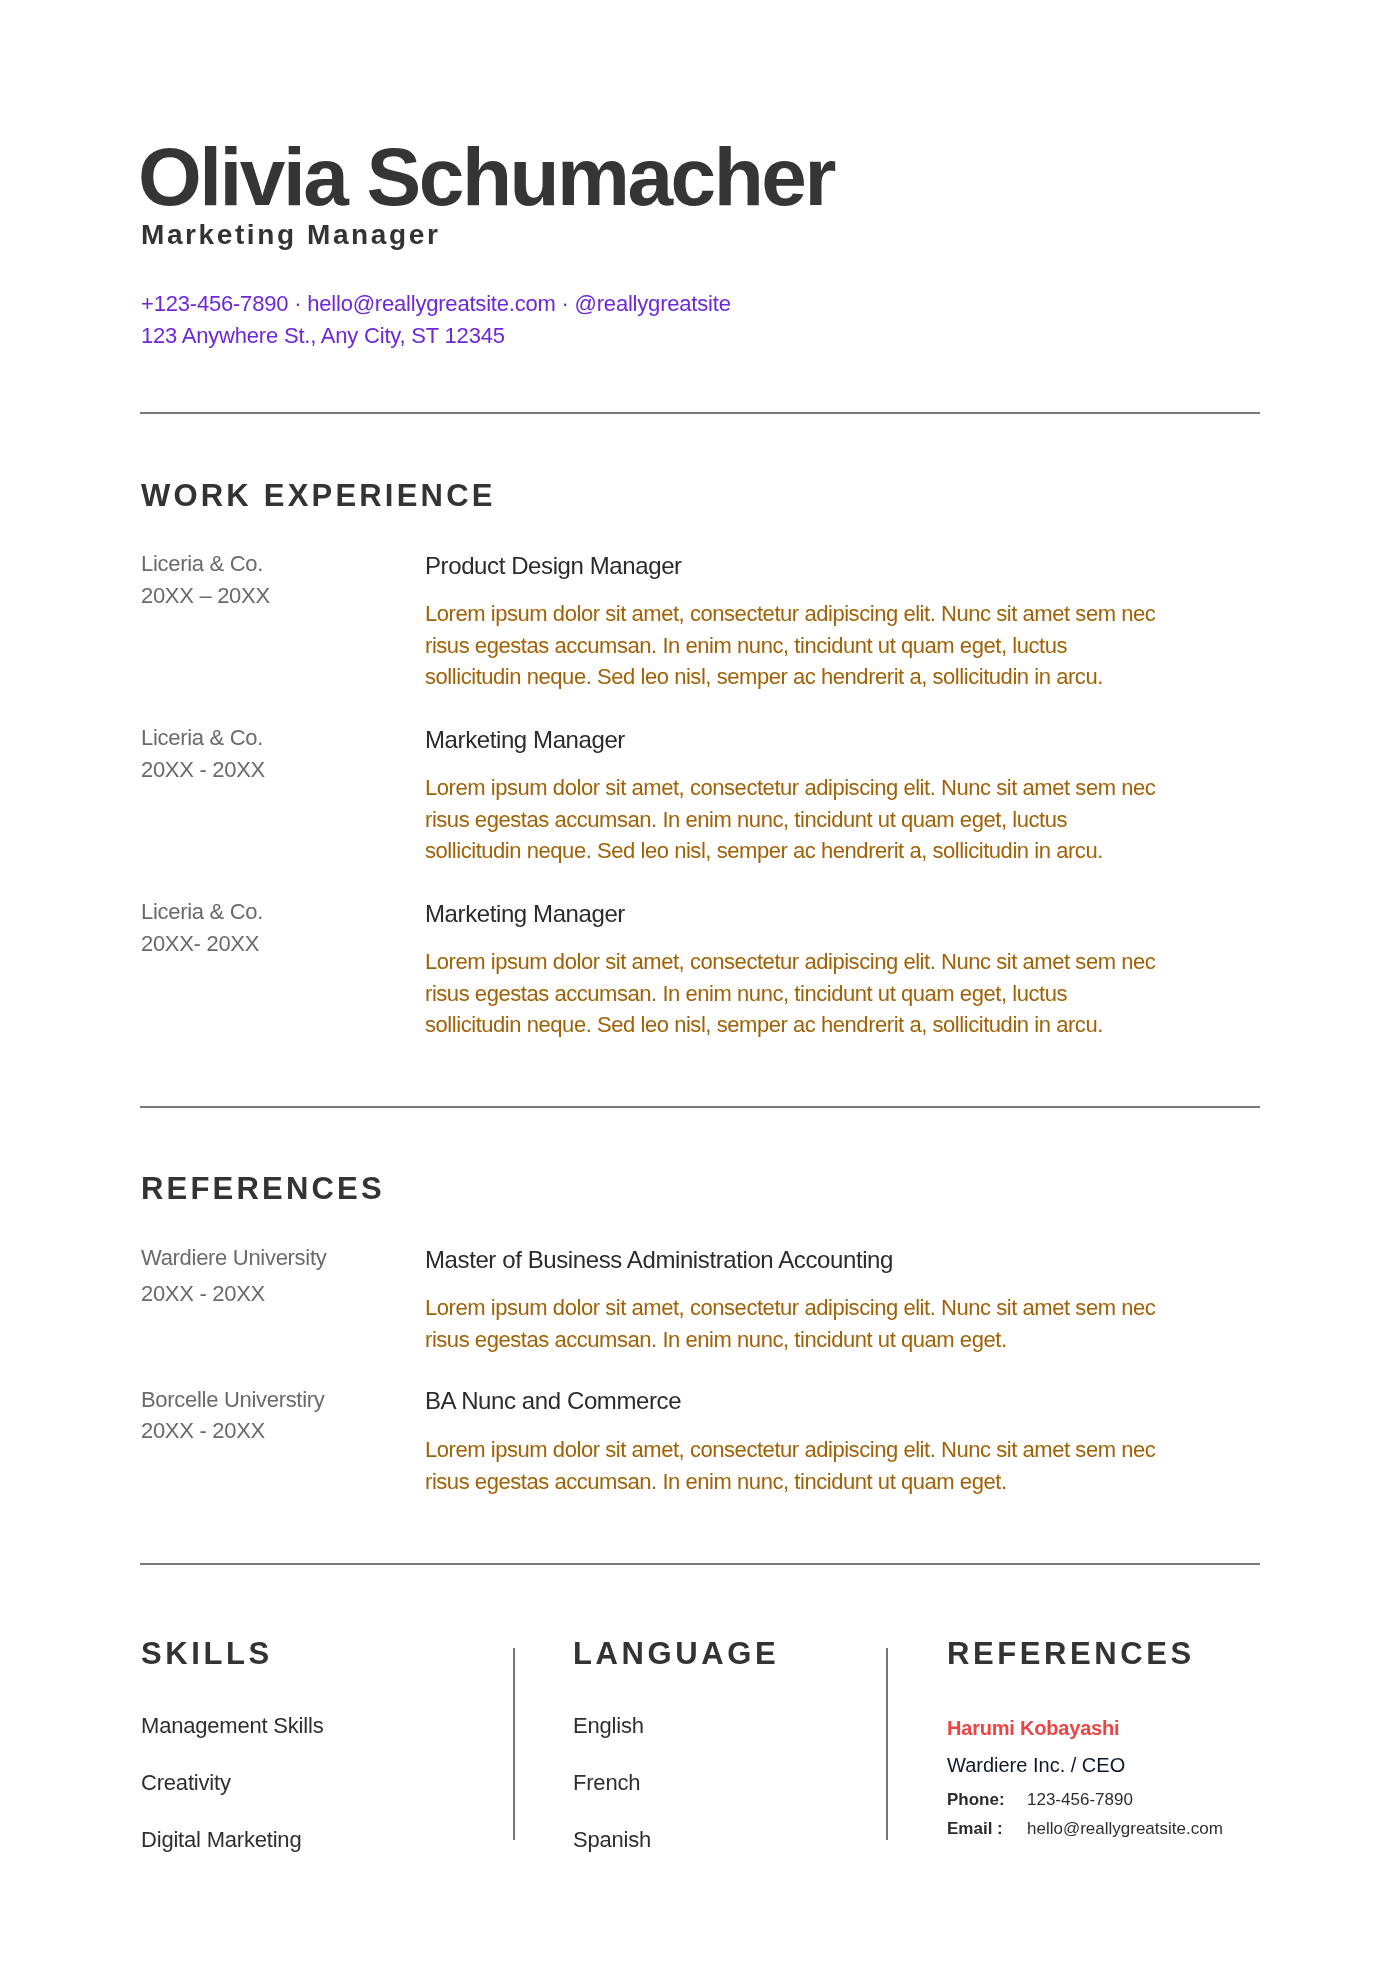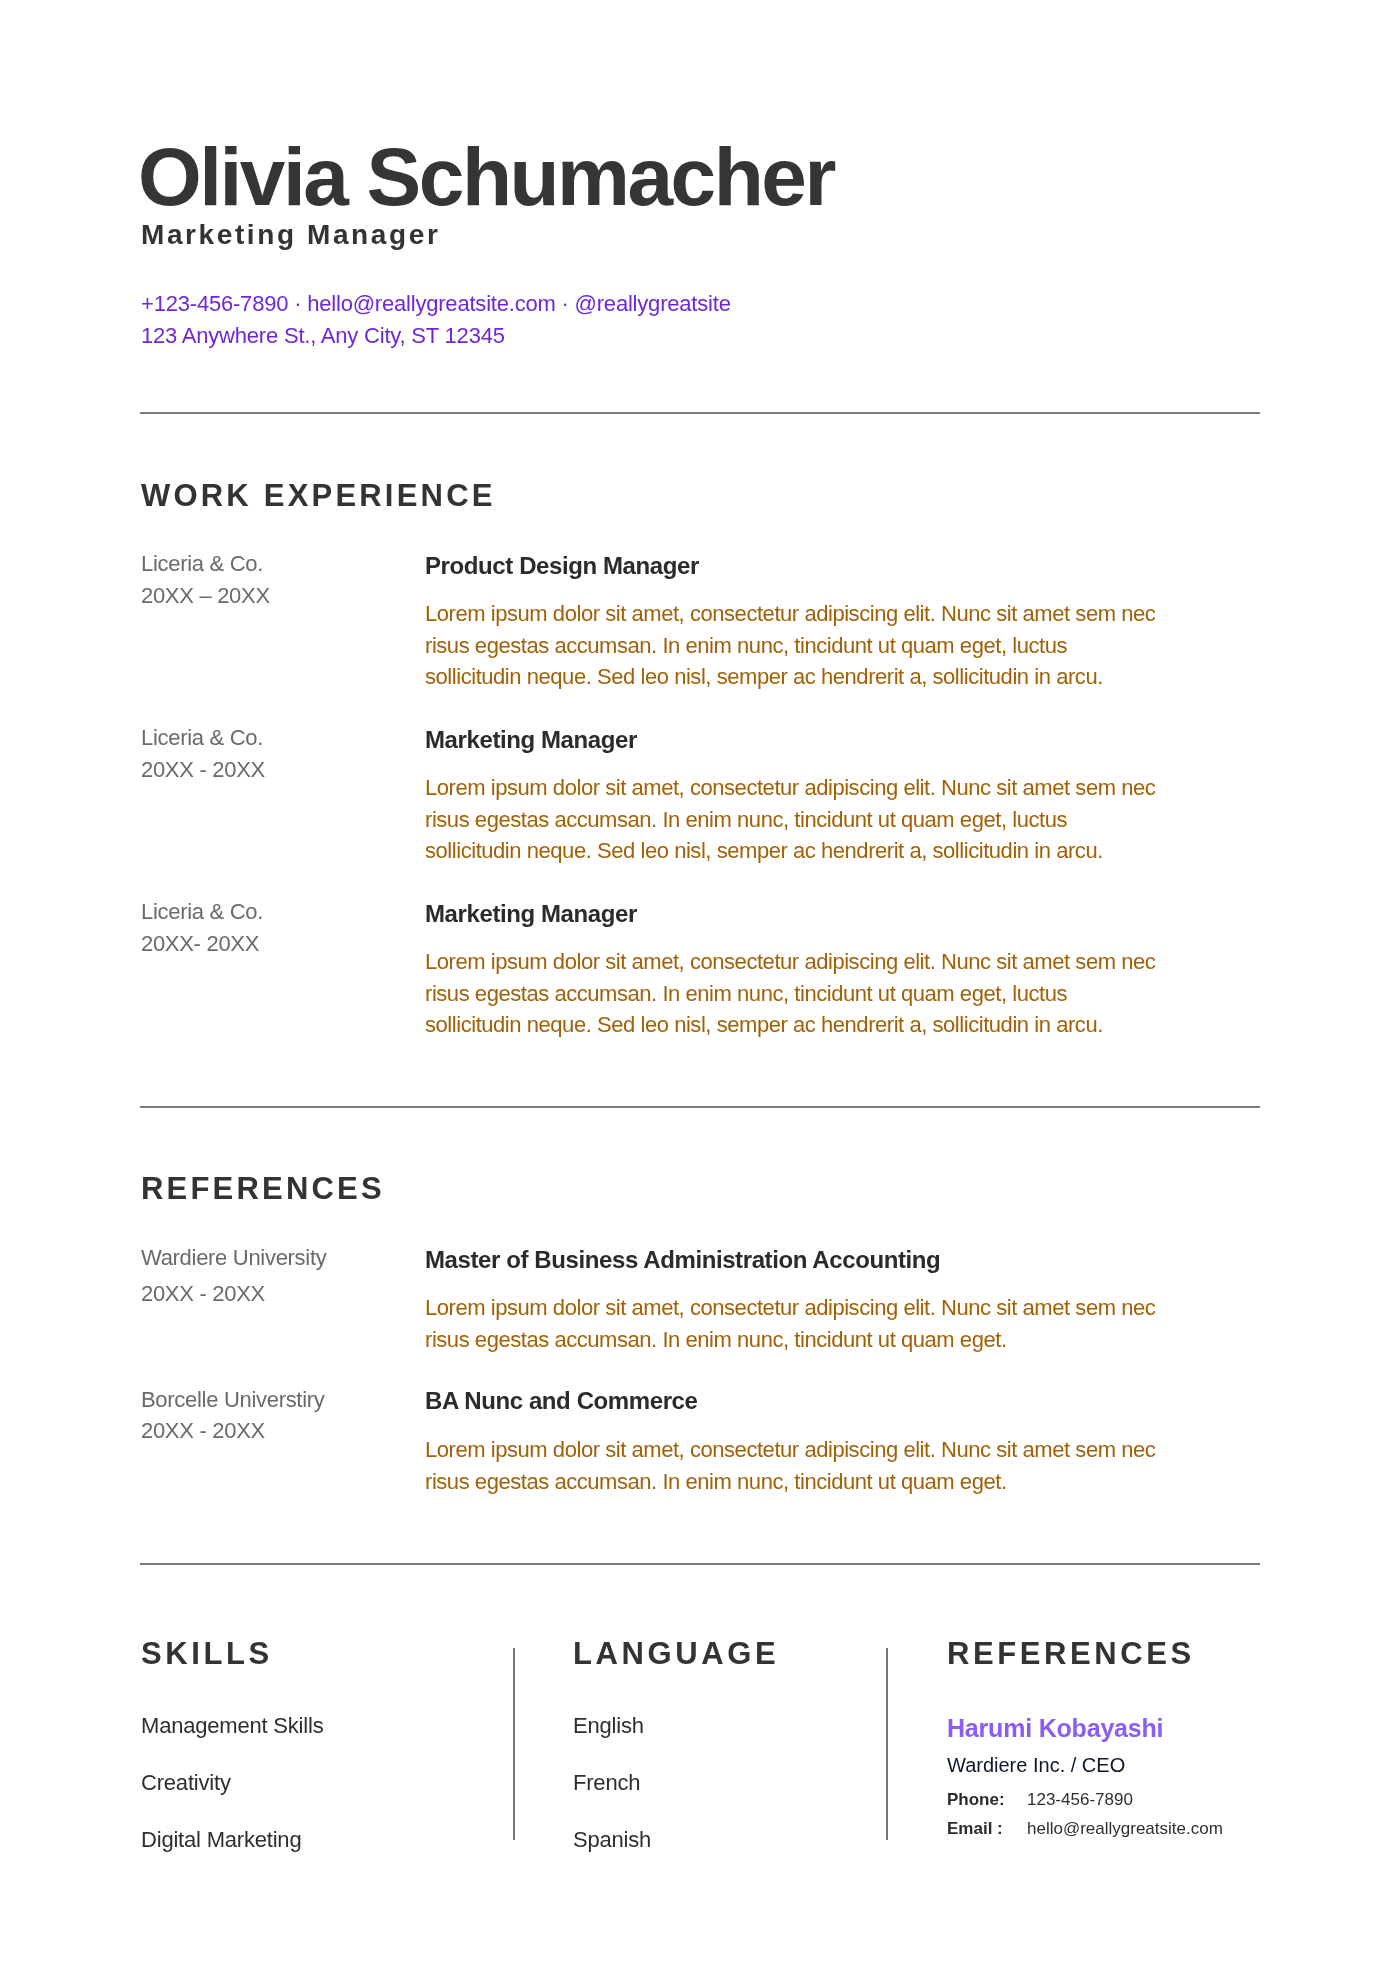--- a/index.html
+++ b/index.html
@@ -68,21 +68,21 @@
       font-size: 22px;
       line-height: 28px;
       color: #6a6a6a;
       letter-spacing: -0.3px;
       text-align: right;
     }
     .entry-title {
       left: 425px;
       font-size: 24px;
       line-height: 30px;
-      font-weight: 700;
+      font-weight: 400;
       color: #2b2b2b;
       letter-spacing: -0.4px;
     }
     .entry-body {
       left: 425px;
       width: 840px;
       font-size: 22px;
       line-height: 31.7px;
       color: #a16207;
       white-space: normal;
@@ -107,24 +107,24 @@
     .vdivider {
       position: absolute;
       width: 2px;
       background: #777777;
       top: 1648px;
       height: 192px;
     }
     .ref-name {
       left: 947px;
       top: 1713px;
-      font-size: 25px;
+      font-size: 20px;
       line-height: 30px;
       font-weight: 700;
-      color: #8b5cf6;
+      color: #ef4444;
       letter-spacing: -0.2px;
     }
     .ref-company {
       left: 947px;
       top: 1752px;
       font-size: 20px;
       line-height: 26px;
       color: #0f172a;
     }
     .ref-label {

